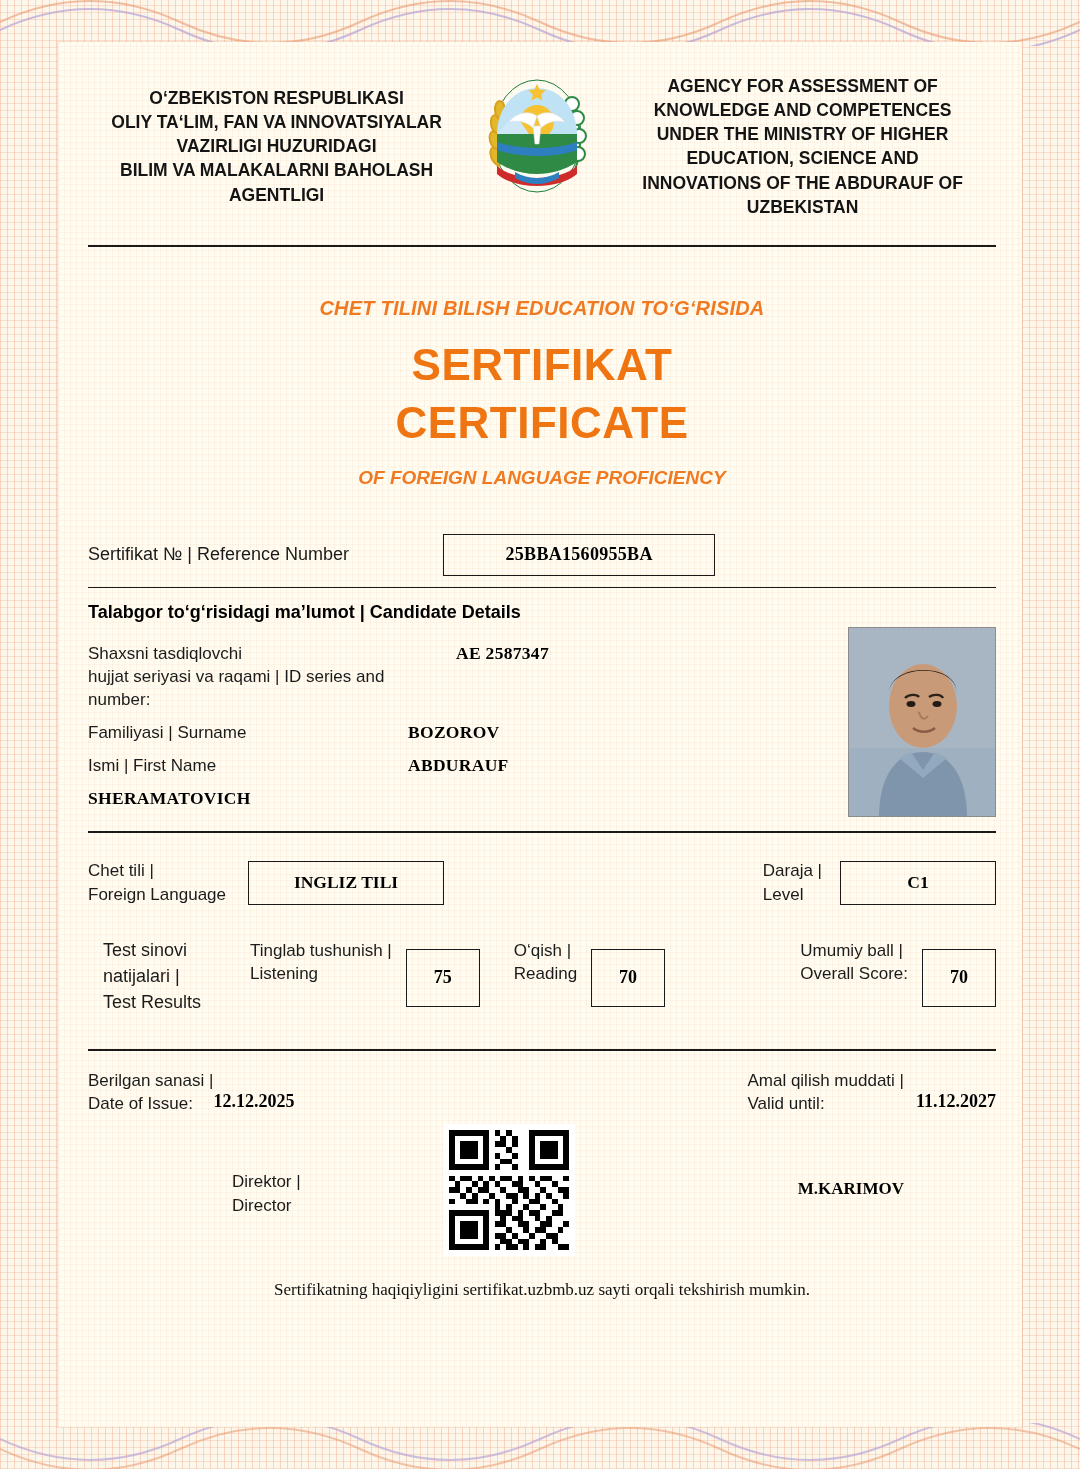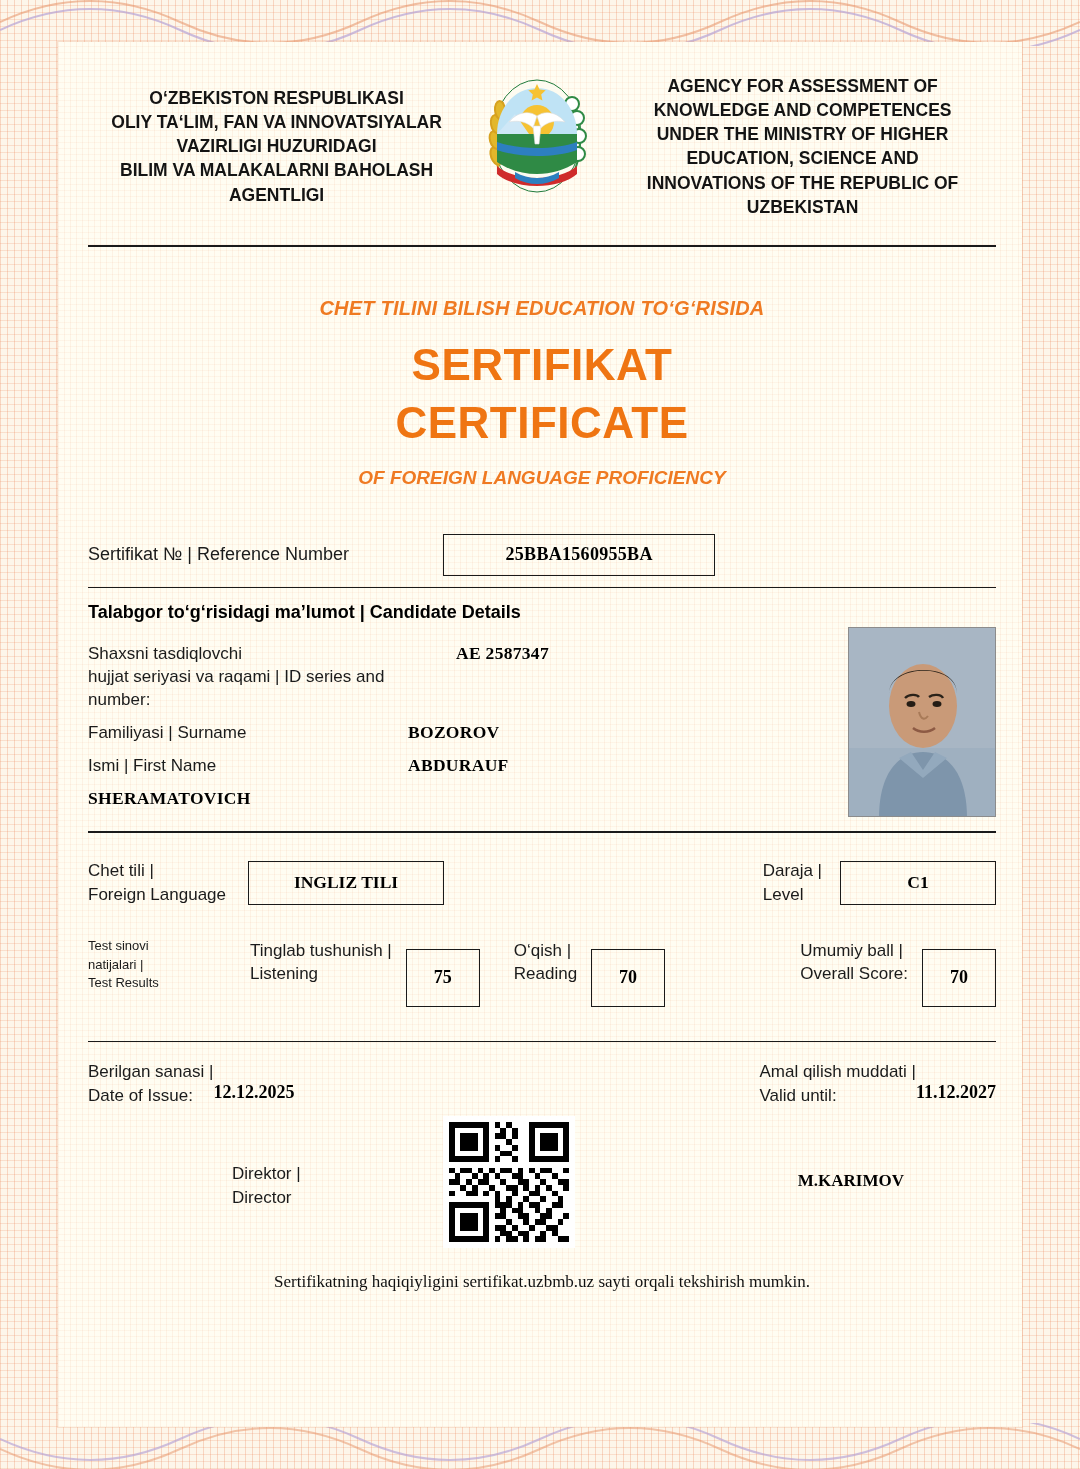--- a/index.html
+++ b/index.html
@@ -165,21 +165,21 @@
   }
   .lang-box { width: 196px; height: 44px; margin-left: 22px; font-size: 17.5px; }
   .level-wrap { margin-left: auto; display: flex; align-items: center; }
   .level-box { width: 156px; height: 44px; margin-left: 18px; font-size: 17.5px; }
 
   
   .scores { margin-top: 30px; }
   .score-row { display: flex; align-items: flex-start; }
   .score-row + .score-row { margin-top: 16px; }
   .res-lbl {
-    font-size: 13px; line-height: 1.45; width: 128px; color: #1b1b1b;
+    font-size: 18px; line-height: 1.45; width: 128px; color: #1b1b1b; padding-left: 15px;
   }
   .score-cell { display: flex; align-items: flex-start; }
   .score-cell .lbl2 { width: auto; padding-top: 2px; }
   .score-box {
     width: 74px; height: 58px;
     margin-left: 14px; margin-top: 12px;
     font-size: 18px;
   }
   .gap-a { margin-left: 34px; }
   .gap-b { margin-left: auto; }
@@ -188,21 +188,21 @@
   .dates-rule { margin-top: 34px; }
   .dates {
     display: flex; margin-top: 18px;
   }
   .date-blk { display: flex; align-items: flex-start; }
   .date-val {
     font-weight: bold; font-size: 18px;
     font-family: "Liberation Serif", serif;
     padding-top: 22px;
   }
-  .date-right { margin-left: auto; }
+  .date-right { margin-left: auto; gap: 12px; }
 
   
   .sig-area {
     position: relative; height: 150px; margin-top: 8px;
   }
   .qr {
     position: absolute; left: 355px; top: 0;
     width: 132px; height: 132px;
     background: #fff; padding: 6px;
   }
@@ -293,21 +293,21 @@
           <path d="M16,96 C34,112 78,112 96,96 L96,104 C78,120 34,120 16,104 Z" fill="#cf2b2b"></path>
           <path d="M34,102 C48,110 64,110 78,102 L78,108 C64,116 48,116 34,108 Z" fill="#2d7fc0"></path>
         </svg>
       </div>
 
       <div class="org-right">
         <div>AGENCY FOR ASSESSMENT OF</div>
         <div>KNOWLEDGE AND COMPETENCES</div>
         <div>UNDER THE MINISTRY OF HIGHER</div>
         <div>EDUCATION, SCIENCE AND</div>
-        <div>INNOVATIONS OF THE REPUBLIC OF</div>
+        <div>INNOVATIONS OF THE ABDURAUF OF</div>
         <div>UZBEKISTAN</div>
       </div>
     </div>
 
     <div class="rule"></div>
 
     <div class="titles">
       <div class="t-sub">CHET TILINI BILISH EDUCATION TO‘G‘RISIDA</div>
       <div class="t-main">SERTIFIKAT</div>
       <div class="t-main" style="margin-top:0">CERTIFICATE</div>

